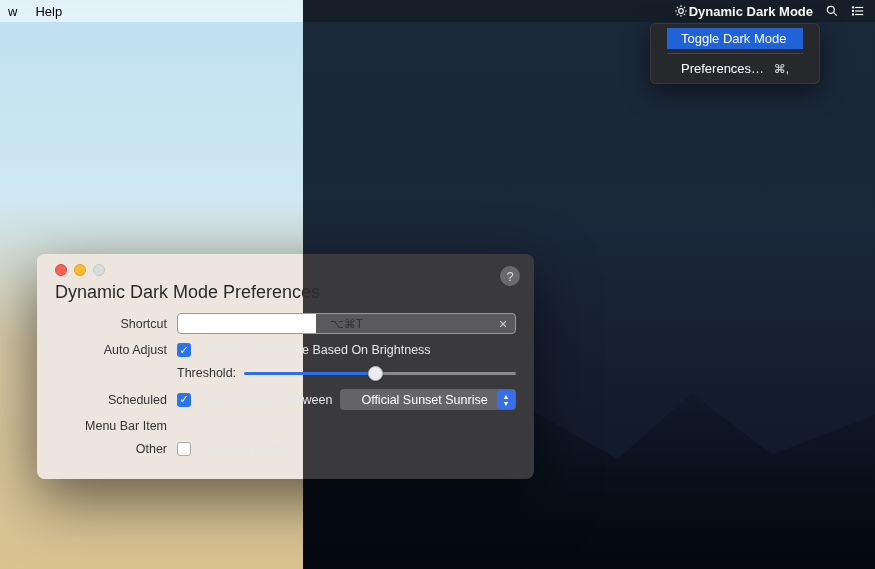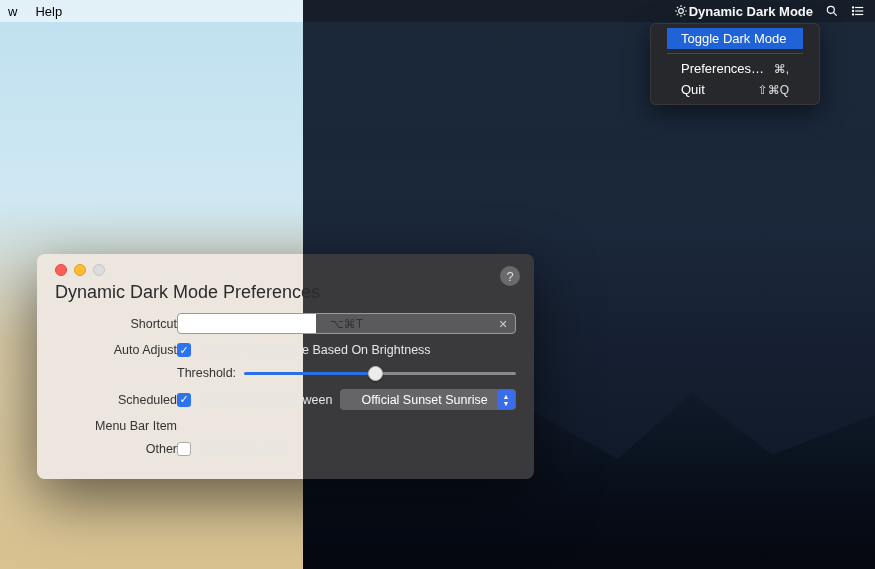--- a/index.html
+++ b/index.html
@@ -71,21 +71,21 @@
   .traffic .min { background: #febc2e; border: 0.5px solid #e0a127; }
   .traffic .max { background: #dcdcdc; border: 0.5px solid #c6c6c6; }
   .prefs h1 { font-size: 18px; font-weight: 400; color: #2b2b2b; margin-bottom: 10px; }
   .help-btn {
     position: absolute; top: 12px; right: 14px; width: 20px; height: 20px;
     background: #6a6a6c; border-radius: 50%; color: #ddd; font-size: 13px;
     display: flex; align-items: center; justify-content: center; cursor: default;
   }
 
   .form-row { display: flex; align-items: center; margin-bottom: 9px; font-size: 12.5px; }
-  .form-row .lbl { width: 122px; text-align: right; color: #333; }
+  .form-row .lbl { width: 122px; text-align: right; padding-right: 10px; color: #333; }
   .form-row .content { flex: 1; display: flex; align-items: center; gap: 8px; color: #e6e6e6; }
 
   .shortcut-field {
     flex: 1; height: 21px; display: flex; align-items: center; justify-content: center;
     position: relative;
     background: linear-gradient(to right, #fff 0 41%, #5a5a5c 41% 100%);
     border: 1px solid #9a9a9a; border-radius: 4px; color: #333; font-size: 12px;
   }
   .shortcut-clear {
     position: absolute; right: 4px; top: 2px; width: 16px; height: 16px;
@@ -198,24 +198,20 @@
 
 <div class="dropdown">
   <div class="item highlight">
     <span>Toggle Dark Mode</span>
   </div>
   <div class="sep"></div>
   <div class="item">
     <span>Preferences…</span>
     <span class="shortcut">⌘,</span>
   </div>
-  <div class="item">
-    <span>Quit</span>
-    <span class="shortcut">⇧⌘Q</span>
-  </div>
 </div>
 
 <div class="prefs">
   <div class="prefs-inner">
     <div class="traffic">
       <div class="dot close"></div>
       <div class="dot min"></div>
       <div class="dot max"></div>
     </div>
     <div class="help-btn">?</div>

